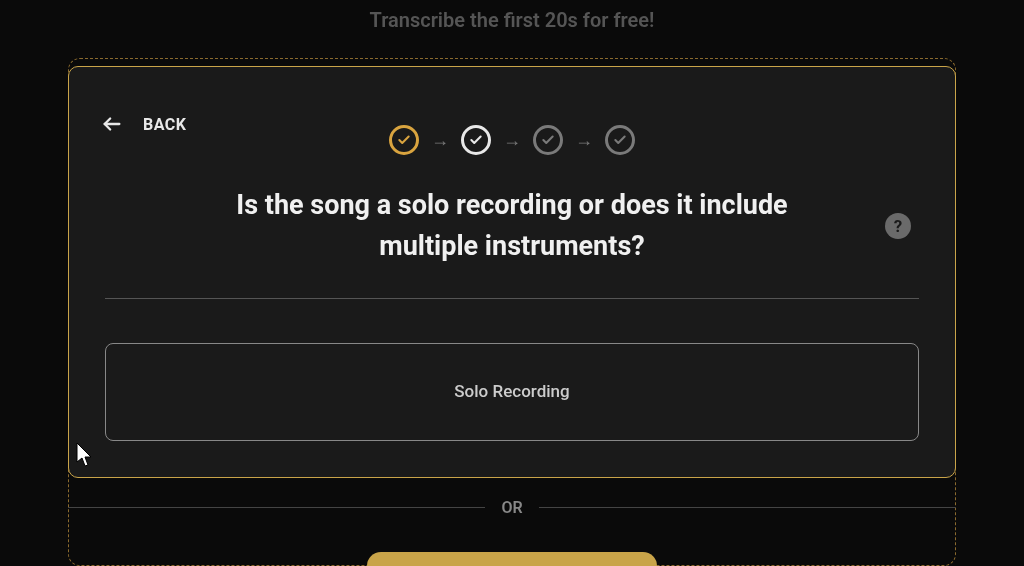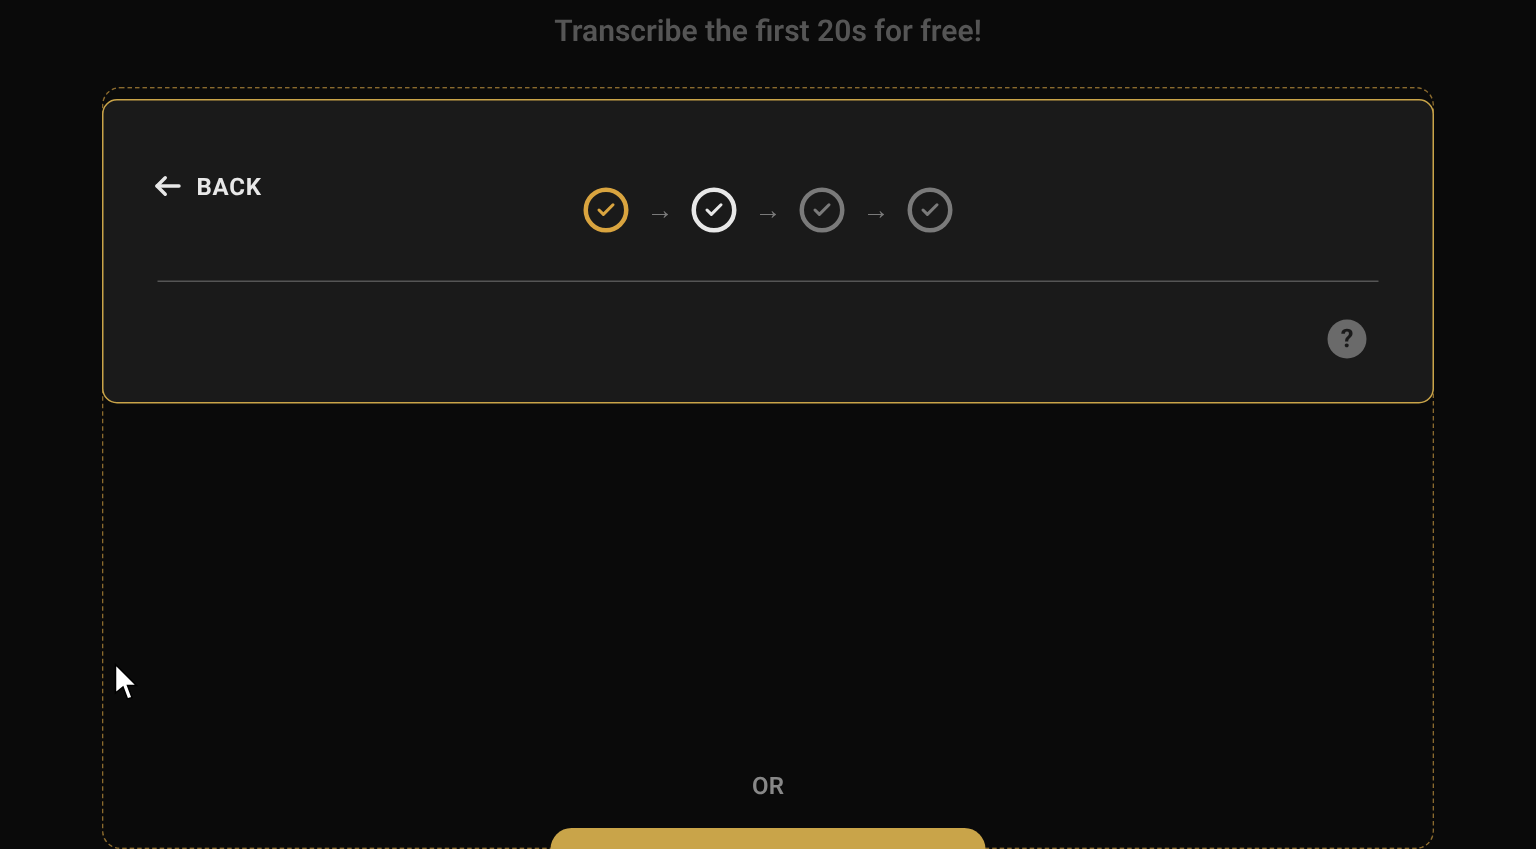--- a/index.html
+++ b/index.html
@@ -37,21 +37,21 @@
       left: 68px;
       width: 888px;
       background: #1a1a1a;
       border: 1px solid #c9a449;
       border-radius: 10px;
       padding: 32px 36px 36px 36px;
     }
     .back-button {
       display: inline-flex;
       align-items: center;
-      gap: 8px;
+      gap: 20px;
       color: #e8e8e8;
       font-size: 16px;
       font-weight: 700;
       letter-spacing: 0.5px;
       cursor: pointer;
       position: absolute;
       top: 46px;
       left: 32px;
     }
     .back-arrow {
@@ -147,21 +147,20 @@
       padding: 0 20px;
     }
     .or-divider {
       position: absolute;
       top: 498px;
       left: 68px;
       right: 68px;
       display: flex;
       align-items: center;
       gap: 16px;
-      flex-direction: column;
     }
     .or-line {
       flex: 1;
       height: 1px;
       background: #444;
     }
     .or-text {
       color: #888;
       font-size: 16px;
       font-weight: 600;
@@ -224,26 +223,30 @@
     </div>
     <span class="step-arrow">→</span>
     <div class="step-circle pending">
       <svg class="check" viewBox="0 0 24 24" fill="none" stroke="#7a7a7a" stroke-width="3.5" stroke-linecap="round" stroke-linejoin="round">
         <polyline points="20 6 9 17 4 12"></polyline>
       </svg>
     </div>
   </div>
 
   <div class="question-wrap">
+    <div class="question">Is the song a solo recording or does it include multiple instruments?</div>
     <div class="help-icon">?</div>
   </div>
 
   <div class="divider"></div>
 
   <div class="options-row">
+    <div class="option-button">
+      <span>Solo Recording</span>
+    </div>
   </div>
 
 </div>
 
 <div class="or-divider">
   <div class="or-line"></div>
   <div class="or-text">OR</div>
   <div class="or-line"></div>
 </div>
 

